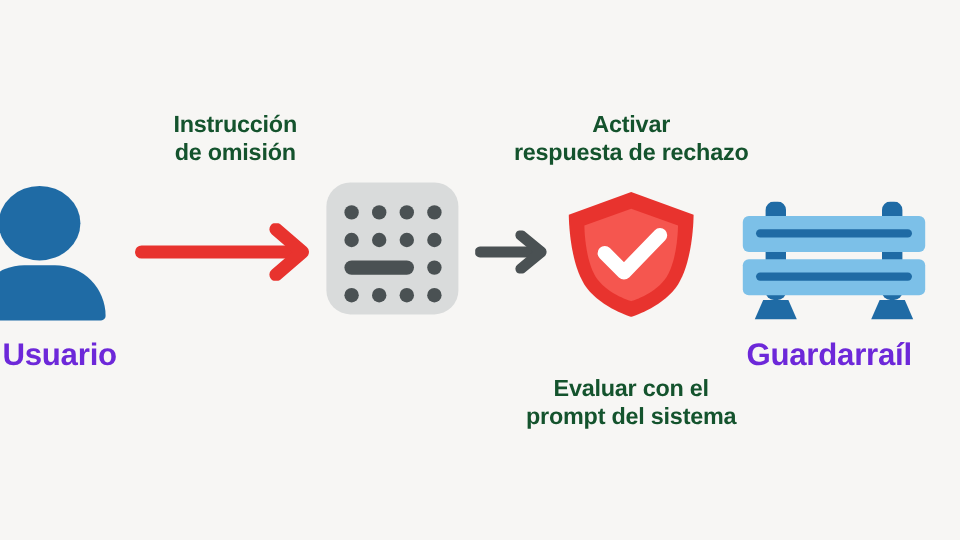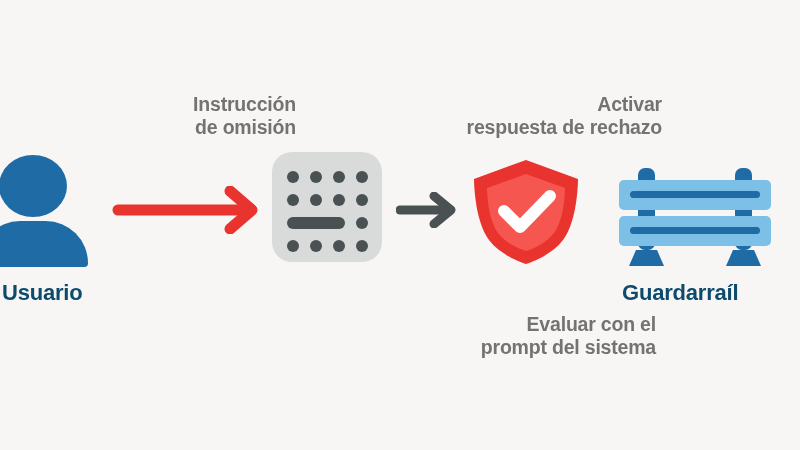--- a/index.html
+++ b/index.html
@@ -15,35 +15,35 @@
   }
   #canvas {
     position: relative;
     width: 800px;
     height: 450px;
     background: #f7f6f4;
   }
 
   .node-label {
     position: absolute;
-    color: #0c4a6e;
-    font-size: 22px;
+    color: #6d28d9;
+    font-size: 26px;
     font-weight: 700;
     letter-spacing: -0.2px;
     white-space: nowrap;
     line-height: 1;
   }
 
   .edge-label {
     position: absolute;
-    color: #737373;
+    color: #14532d;
     font-size: 19.5px;
     font-weight: 700;
     line-height: 1.18;
-    text-align: right;
+    text-align: center;
     white-space: pre-line;
     letter-spacing: -0.2px;
   }
 
   
   #user-icon {
     position: absolute;
     left: -22px;
     top: 155px;
     width: 122px;

